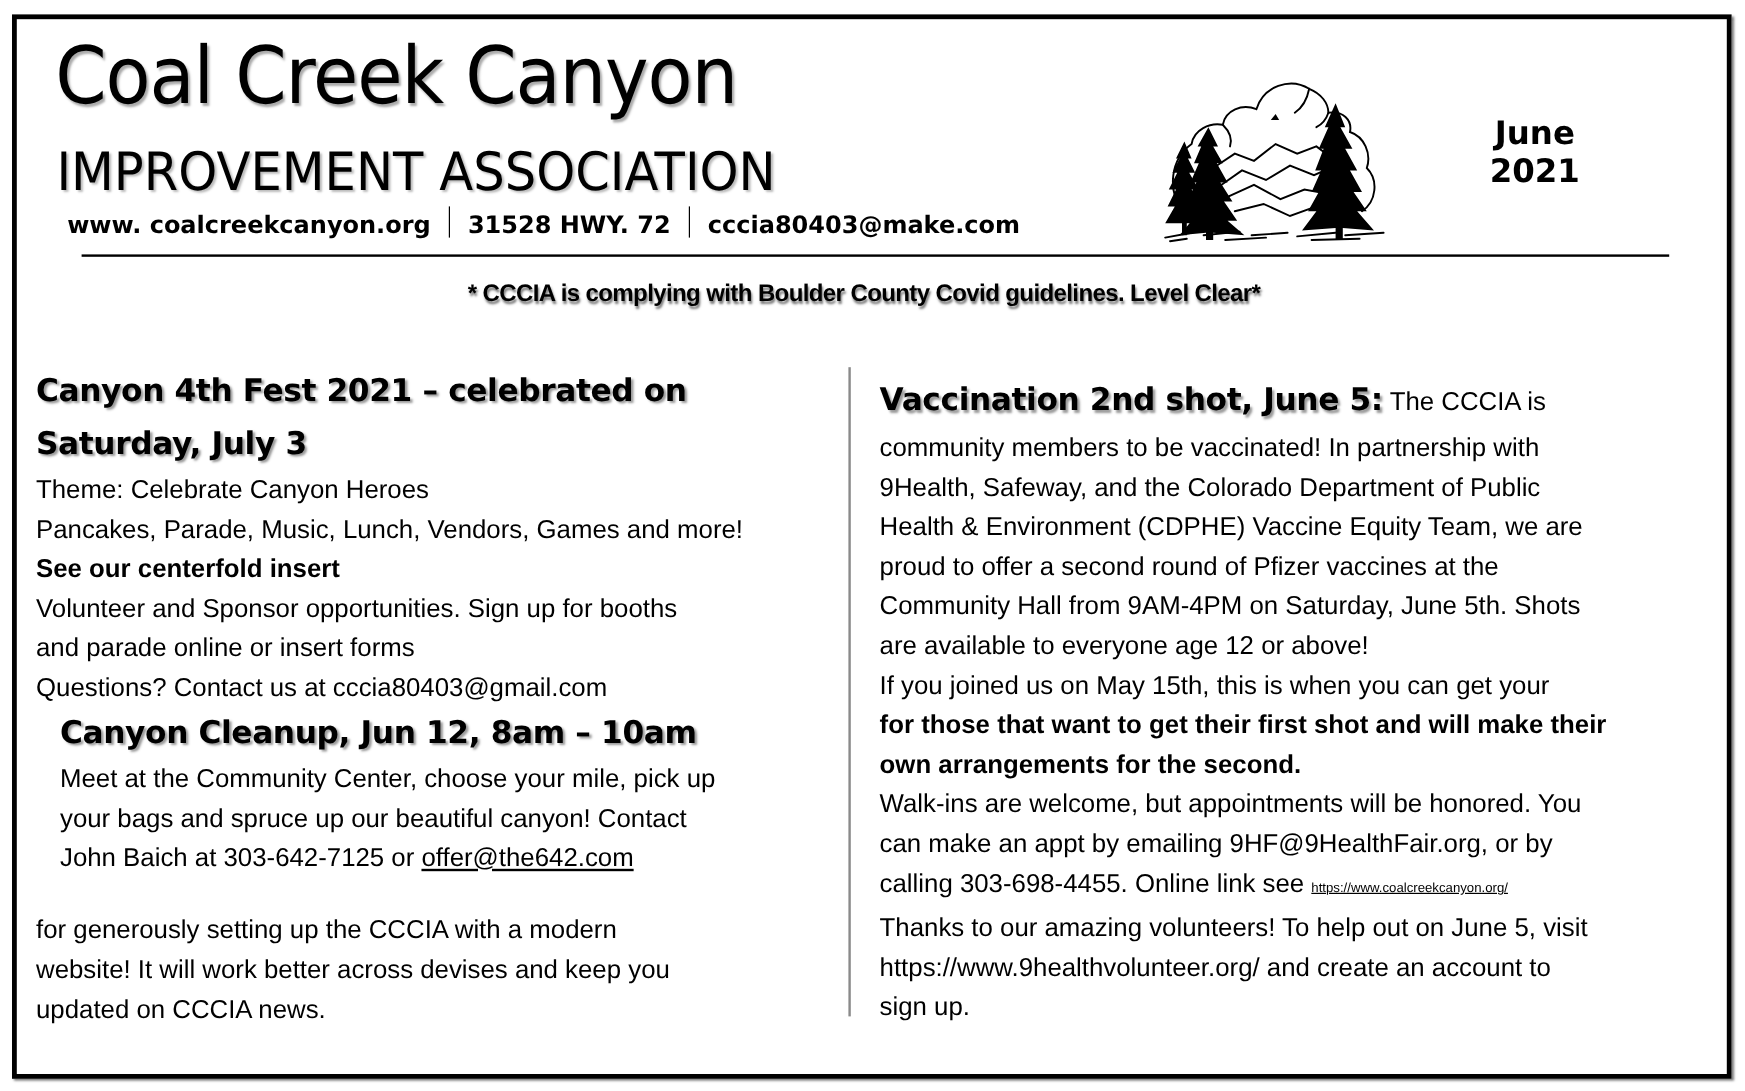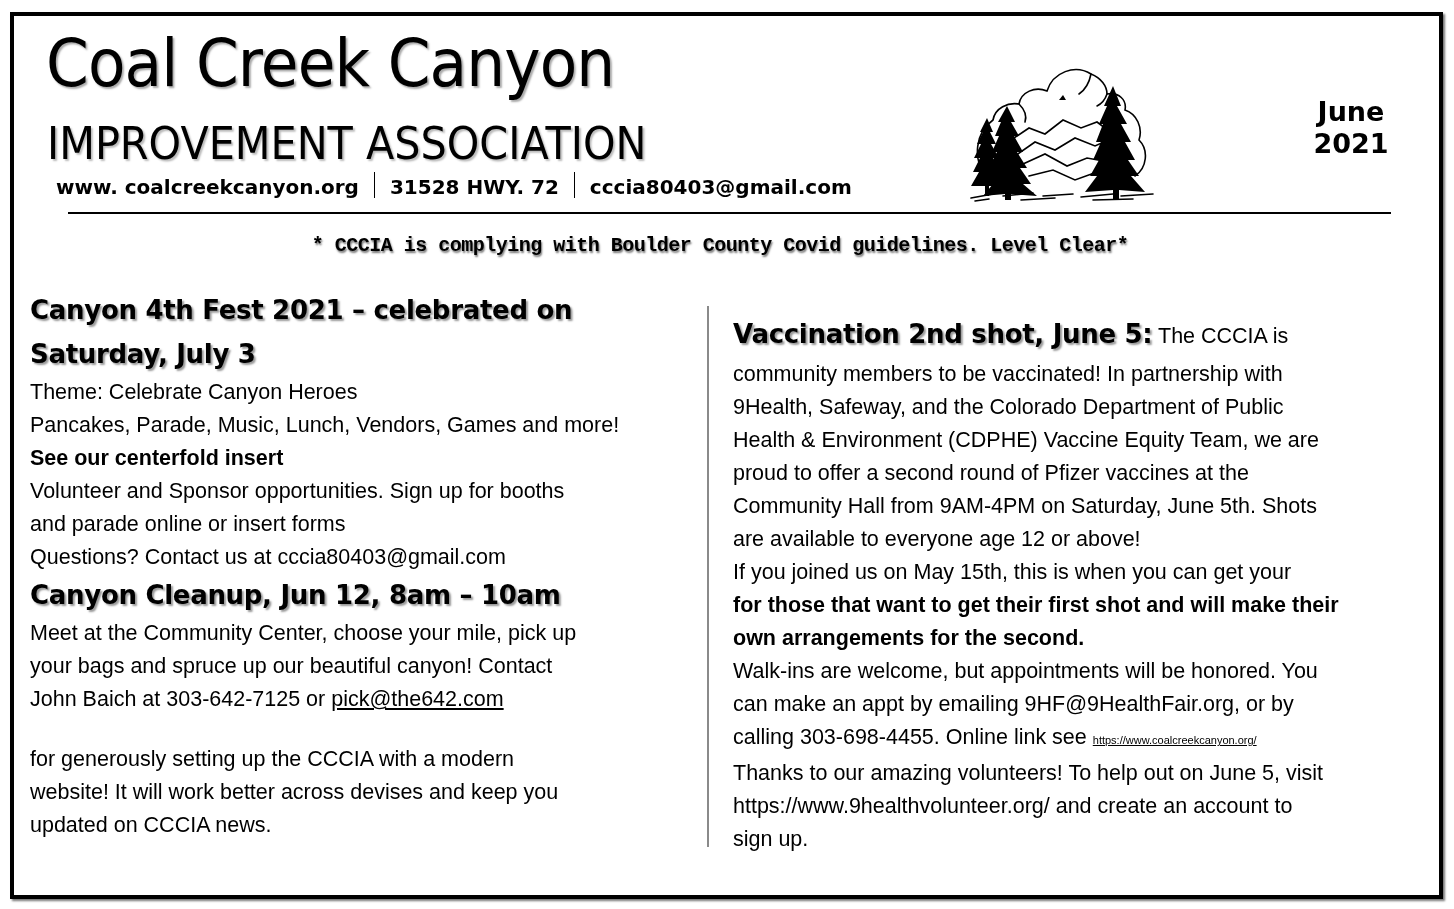--- a/index.html
+++ b/index.html
@@ -5,23 +5,23 @@
   html, body { margin: 0; padding: 0; background: #ffffff; }
   body { width: 1454px; height: 909px; position: relative; overflow: hidden; font-family: "Liberation Sans", sans-serif; color: #000; }
   .frame { position: absolute; left: 10px; top: 12px; width: 1425px; height: 879px; border: 4px solid #000; box-shadow: 2px 2px 2px #777; background: #fff; }
   .abs { position: absolute; }
   .title-main { left: 46px; top: 22px; font-family: "DejaVu Sans", sans-serif; font-size: 66px; letter-spacing: -1px; text-shadow: 2px 2px 2px #aaa; white-space: nowrap; line-height: 84px; transform: scaleX(0.93); transform-origin: left top; }
   .title-sub { left: 47px; top: 113px; font-family: "DejaVu Sans", sans-serif; font-size: 44px; text-shadow: 2px 2px 2px #bbb; white-space: nowrap; line-height: 62px; transform: scaleX(0.94); transform-origin: left top; }
   .contact-line { left: 56px; top: 172px; font-family: "DejaVu Sans", sans-serif; font-weight: bold; font-size: 20px; white-space: nowrap; line-height: 30px; display: flex; align-items: flex-start; }
   .contact-line .sep { display: inline-block; width: 1px; height: 26px; background: #000; margin: 0 15px; }
   .header-rule { left: 68px; top: 212px; width: 1323px; height: 2px; background: #000; }
   .logo { left: 963px; top: 58px; width: 196px; height: 145px; }
-  .issue-date { left: 1296px; top: 96px; width: 110px; text-align: center; font-family: "DejaVu Sans", sans-serif; font-weight: bold; font-size: 27px; line-height: 32px; }
-  .covid-banner { left: 0; top: 234px; width: 1440px; text-align: center; font-family: Liberation Mono, monospace; font-weight: bold; font-size: 20px; letter-spacing: -0.5px; text-shadow: 1px 2px 2px #777; white-space: nowrap; }
-  .col-left { left: 30px; top: 288px; width: 670px; }
+  .issue-date { left: 1224px; top: 96px; width: 110px; text-align: center; font-family: "DejaVu Sans", sans-serif; font-weight: bold; font-size: 27px; line-height: 32px; }
+  .covid-banner { left: 0; top: 234px; width: 1440px; text-align: center; font-family: Liberation Sans, sans-serif; font-weight: bold; font-size: 20px; letter-spacing: -0.5px; text-shadow: 1px 2px 2px #777; white-space: nowrap; }
+  .col-left { left: 30px; top: 304px; width: 670px; }
   .col-right { left: 733px; top: 288px; width: 695px; margin-top: 24px; }
   .divider { left: 707px; top: 306px; width: 2px; height: 541px; background: #8a8a8a; }
   .headline { font-family: "DejaVu Sans", sans-serif; font-weight: bold; font-size: 26px; letter-spacing: -0.3px; text-shadow: 2px 2px 2px #999; line-height: 44px; }
   .body-text { font-family: "Liberation Sans", sans-serif; font-size: 21.5px; line-height: 33px; }
   .b { font-weight: bold; }
   .u { text-decoration: underline; }
   .inline-headline { font-family: "DejaVu Sans", sans-serif; font-weight: bold; font-size: 26px; letter-spacing: -0.3px; text-shadow: 2px 2px 2px #999; }
   .strong-name { font-family: "DejaVu Sans", sans-serif; font-weight: bold; font-size: 24px; text-shadow: 2px 2px 2px #999; }
   .small-link { font-size: 11px; text-decoration: underline; }
   .line { display: block; white-space: nowrap; }
@@ -31,21 +31,21 @@
 
 <div class="frame"></div>
 
 <div class="abs title-main">Coal Creek Canyon</div>
 <div class="abs title-sub">IMPROVEMENT ASSOCIATION</div>
 <div class="abs contact-line">
   <span>www. coalcreekcanyon.org</span>
   <span class="sep"></span>
   <span>31528 HWY. 72</span>
   <span class="sep"></span>
-  <span>cccia80403@gmail.com</span>
+  <span>cccia80403@make.com</span>
 </div>
 <div class="abs header-rule"></div>
 
 <div class="abs logo">
   <svg width="196" height="145" viewBox="0 0 196 145" xmlns="http://www.w3.org/2000/svg">
     <g fill="none" stroke="#000" stroke-width="1.6" stroke-linecap="round">
 
       <path d="M22 118 C10 100 12 75 30 62 C32 50 45 44 56 46 C58 34 72 28 84 33 C90 14 112 6 128 16 C138 20 144 28 144 36 C156 34 164 42 162 52 C174 56 180 70 176 82 C186 92 184 110 172 118"></path>
       <path d="M56 46 C62 52 64 58 62 64"></path>
       <path d="M128 16 C126 26 122 32 116 36"></path>
@@ -88,26 +88,26 @@
     <div class="body-text">
       <span class="line">Theme:  Celebrate Canyon Heroes</span>
       <span class="line">Pancakes, Parade, Music, Lunch, Vendors, Games and more!</span>
       <span class="line b">See our centerfold insert</span>
       <span class="line">Volunteer and Sponsor opportunities.  Sign up for booths</span>
       <span class="line">and parade online or insert forms</span>
       <span class="line">Questions?  Contact us at cccia80403@gmail.com</span>
     </div>
   </div>
 
-  <div style="margin-top:-1px;">
+  <div style="margin-top:-1px;margin-left:20px;">
     <div class="headline">Canyon Cleanup, Jun 12, 8am – 10am</div>
     <div class="body-text">
       <span class="line">Meet at the Community Center, choose your mile, pick up</span>
       <span class="line">your bags and spruce up our beautiful canyon!  Contact</span>
-      <span class="line"><span>John Baich at 303-642-7125 or </span><span class="u">pick@the642.com</span></span>
+      <span class="line"><span>John Baich at 303-642-7125 or </span><span class="u">offer@the642.com</span></span>
     </div>
   </div>
 
   <div style="margin-top:27px;">
     <div class="body-text">
       <span class="line">for generously setting up the CCCIA with a modern</span>
       <span class="line">website!  It will work better across devises and keep you</span>
       <span class="line">updated on CCCIA news.</span>
     </div>
   </div>

